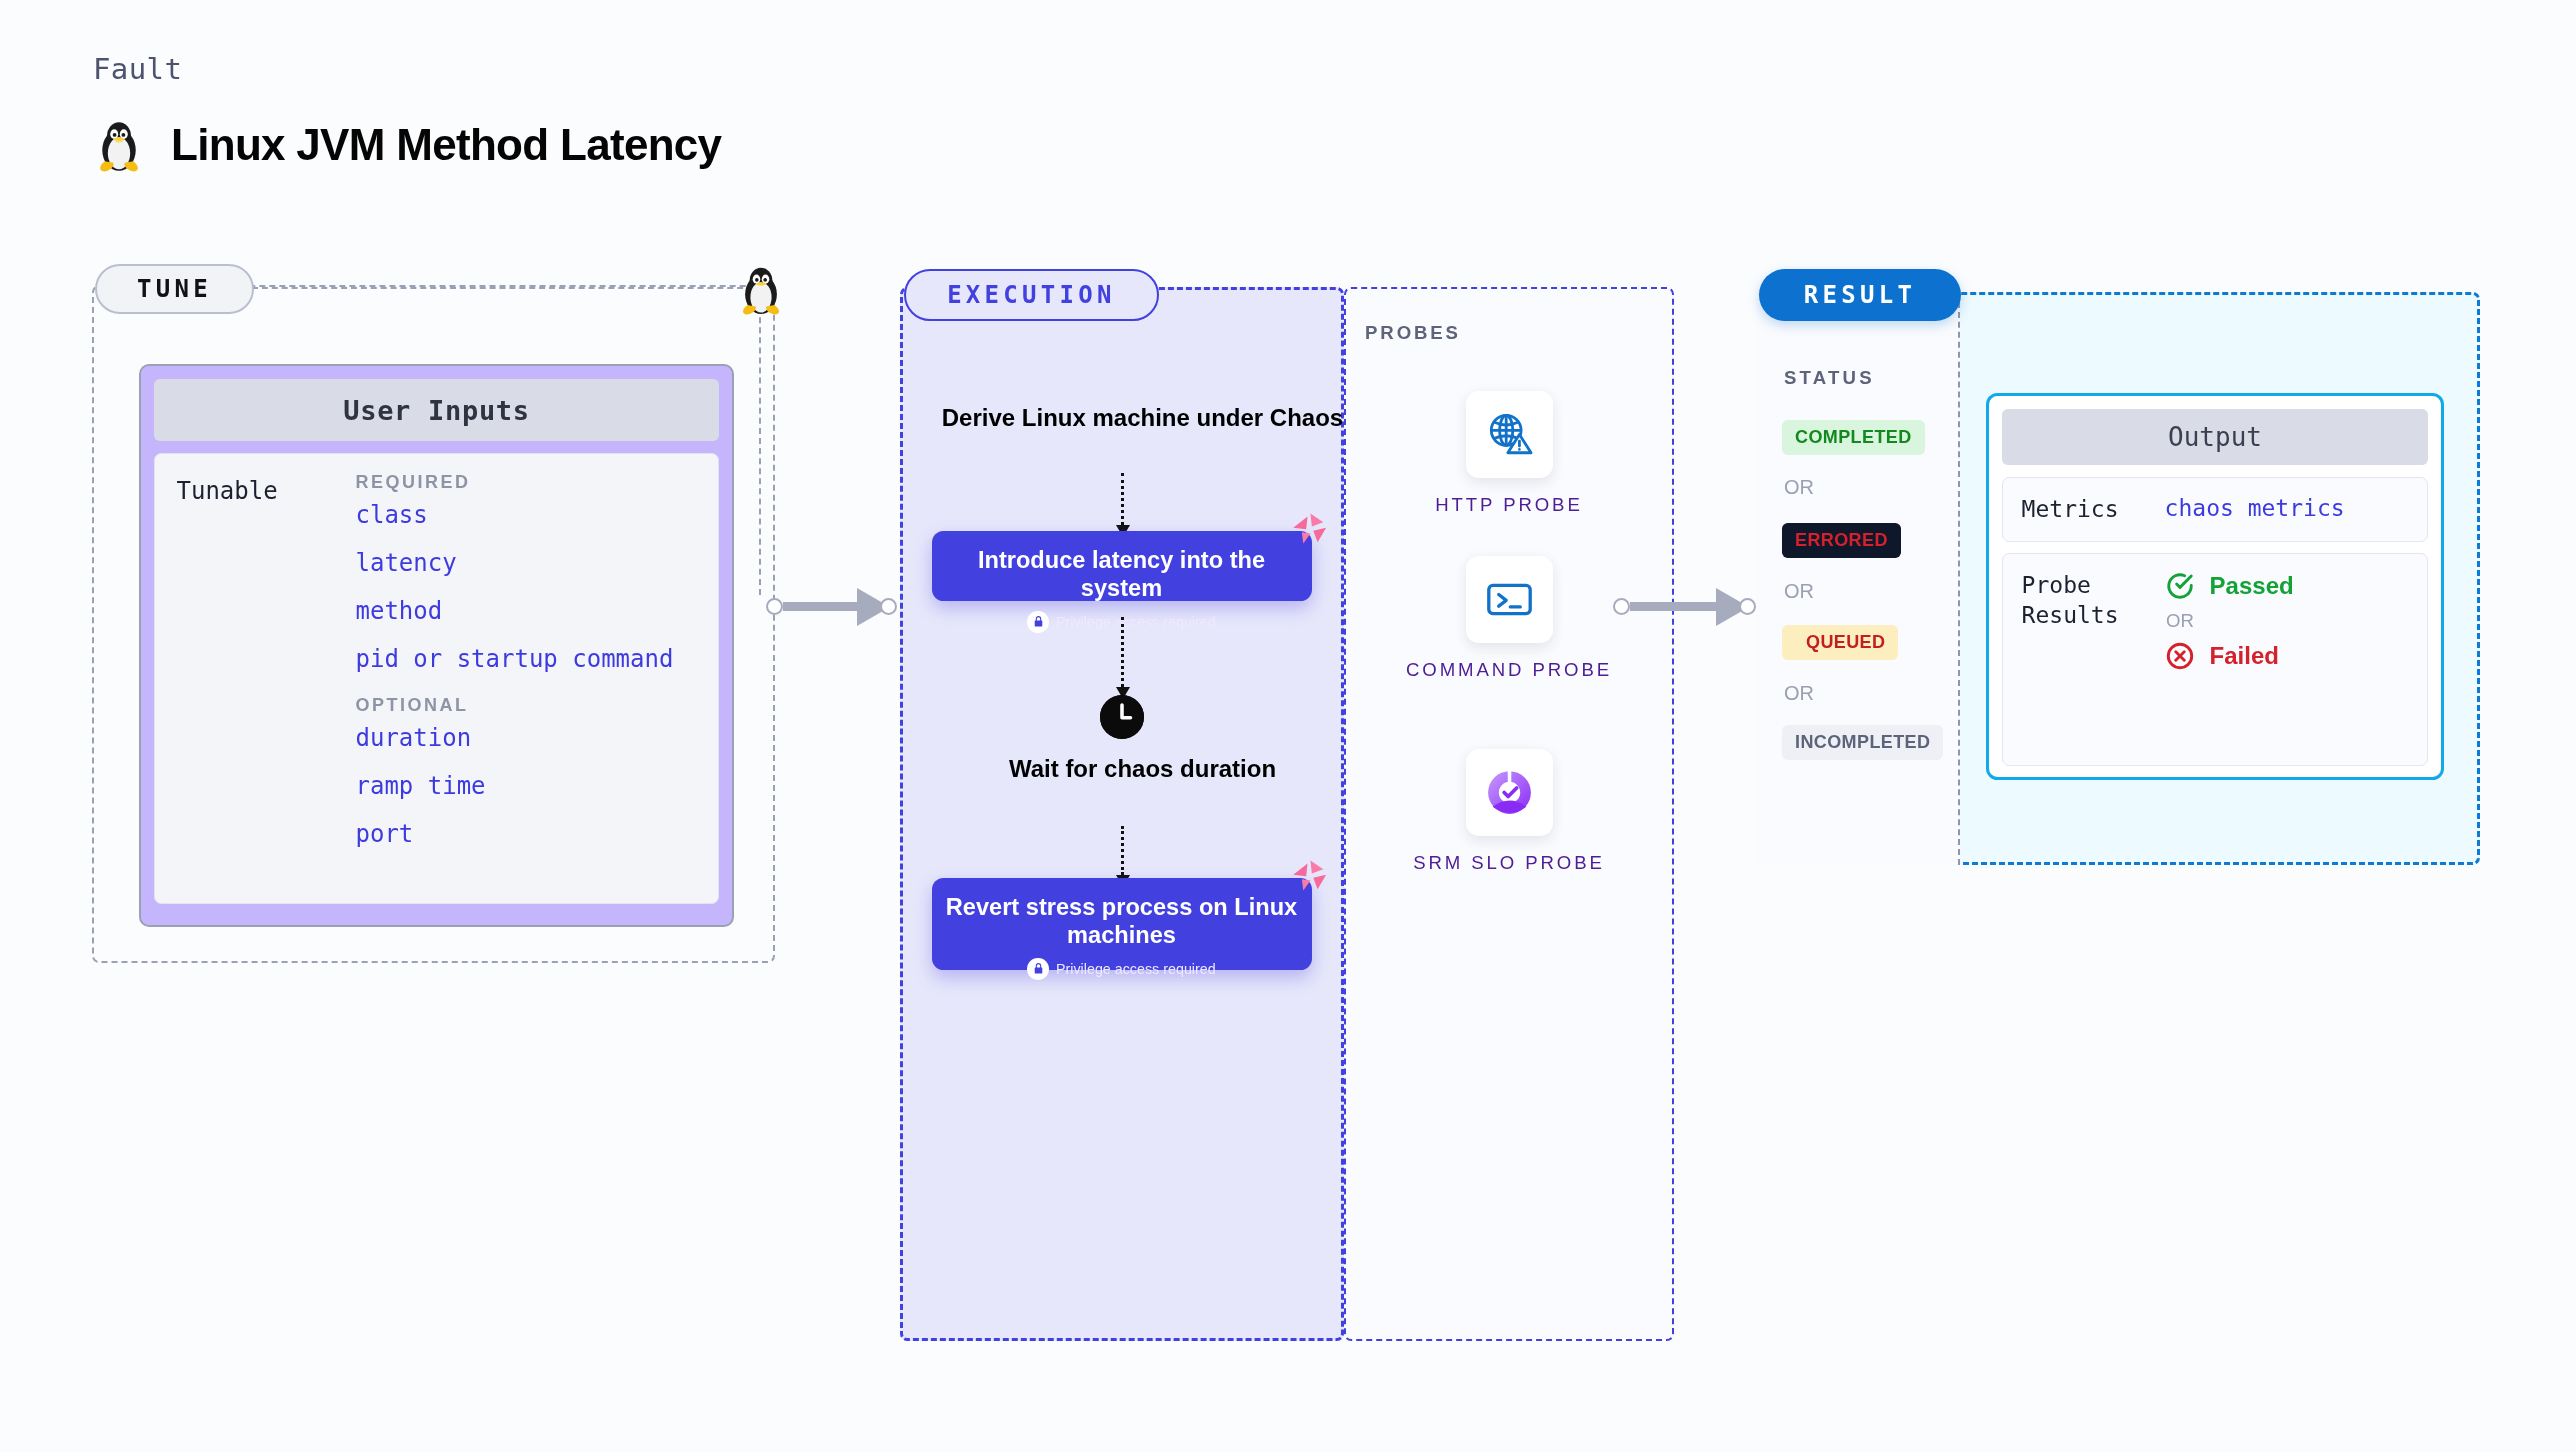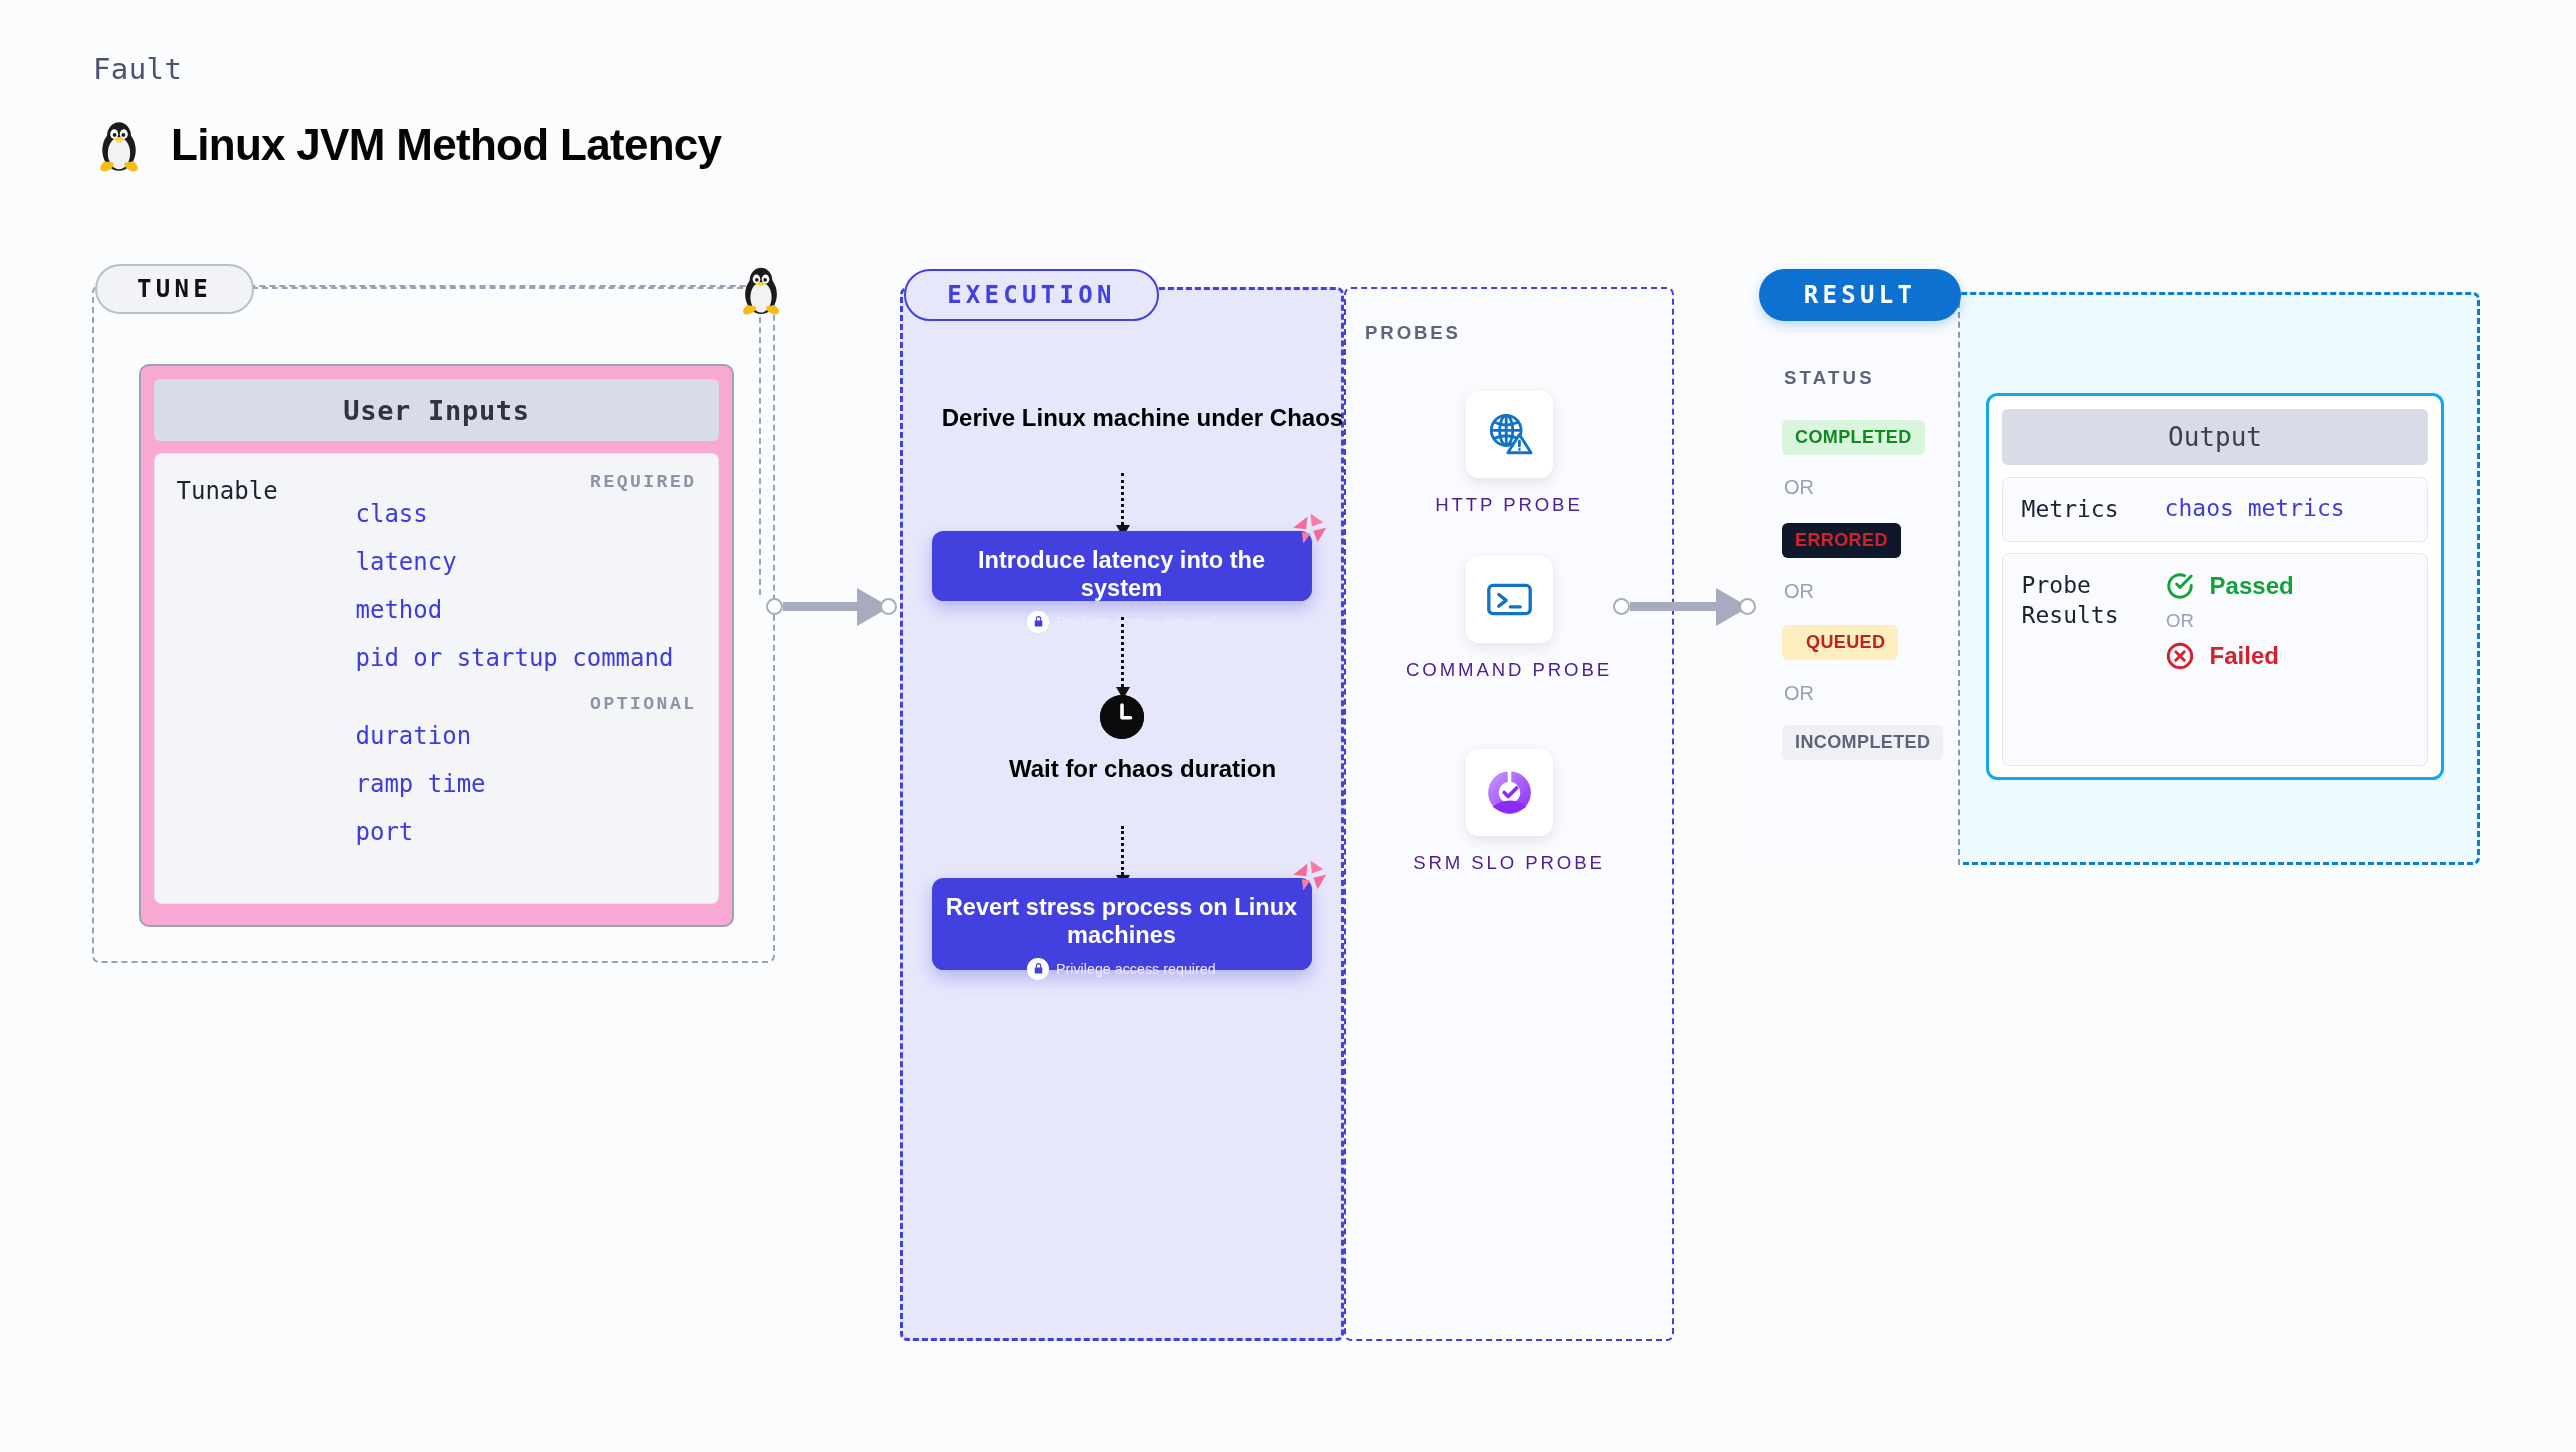--- a/index.html
+++ b/index.html
@@ -57,44 +57,44 @@
   .tune-dash-v {
     position: absolute; left: 759px; top: 287px; width: 0; height: 308px;
     border-left: 2.9px dashed #9aa1b4;
   }
   .tux-node {
     position: absolute; left: 736px; top: 261px; width: 50px; height: 56px;
   }
 
   .ui-card {
     position: absolute; left: 139px; top: 364px; width: 595px; height: 563px;
-    background: #f9a8d4; border: 2.1px solid #9aa1b4; border-radius: 10px;
+    background: #c4b5fd; border: 2.1px solid #9aa1b4; border-radius: 10px;
     padding: 13px;
   }
   .ui-head {
     height: 62px; background: #d9dbe7; border-radius: 5.7px;
     display: flex; align-items: center; justify-content: center;
     font-family: "DejaVu Sans Mono", monospace;
     font-size: 27px; font-weight: 700; color: #2f3342; letter-spacing: 0.7px;
   }
   .ui-body {
     margin-top: 11.5px; height: 451px;
     background: #f4f5f9; border: 1.4px solid #e2e4ee; border-radius: 7.2px;
     position: relative; padding: 18.6px 21.5px;
   }
   .tunable-label {
     position: absolute; left: 21.5px; top: 23px;
     font-family: "DejaVu Sans Mono", monospace;
     font-size: 24px; color: #1d2230;
   }
   .param-col { margin-left: 179px; }
   .group-label {
-    font-family: Liberation Mono, monospace;
+    font-family: Liberation Sans, sans-serif;
     font-size: 18px; font-weight: 600; color: #8e93a6;
-    letter-spacing: 2.5px; margin-bottom: 10px; text-align: right;
+    letter-spacing: 2.5px; margin-bottom: 10px;
   }
   .param {
     font-family: "DejaVu Sans Mono", monospace;
     font-size: 24px; color: #3d3ae0; line-height: 1.0;
     margin-bottom: 24px;
   }
   .param:last-child { margin-bottom: 0; }
   .group-label.second { margin-top: 1.4px; }
 
   

